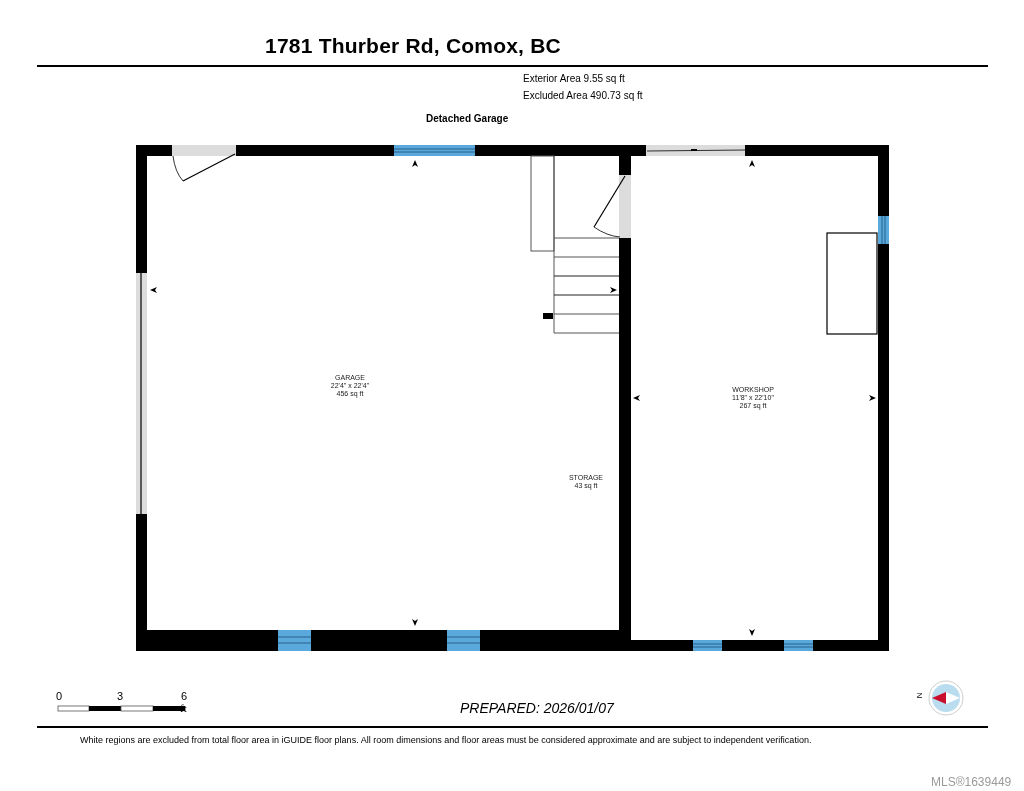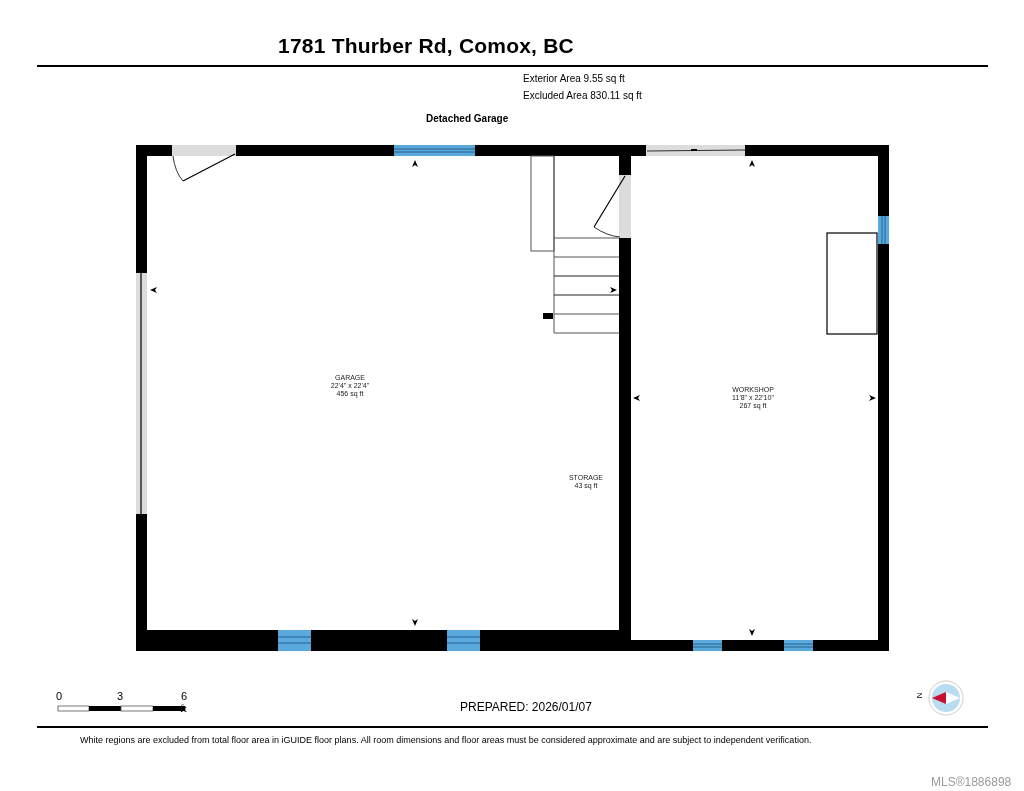--- a/index.html
+++ b/index.html
@@ -1,38 +1,38 @@
 <!DOCTYPE html>
 <html><head>
   <meta charset="utf-8">
   <style>
     html, body { margin: 0; padding: 0; background: #ffffff; }
     body { width: 1024px; height: 791px; position: relative; overflow: hidden; font-family: "Liberation Sans", sans-serif; color: #000; }
-    .title { position: absolute; left: 16px; top: 34px; width: 820px; text-align: center; font-size: 21px; font-weight: bold; letter-spacing: 0.2px; }
+    .title { position: absolute; left: 3px; top: 34px; width: 820px; text-align: center; font-size: 21px; font-weight: bold; letter-spacing: 0.2px; }
     .rule-top { position: absolute; left: 37px; top: 65px; width: 951px; height: 2px; background: #000; }
     .meta-label { position: absolute; left: 426px; top: 73px; font-size: 10px; font-weight: bold; margin-top: 40px; }
     .meta-line1 { position: absolute; left: 523px; top: 73px; font-size: 10px; }
     .meta-line2 { position: absolute; left: 523px; top: 90px; font-size: 10px; }
     svg.plan { position: absolute; left: 0; top: 0; }
     .room-label { position: absolute; text-align: center; font-size: 7px; line-height: 8px; color: #222; }
     .scale-num { position: absolute; font-size: 11px; }
-    .prepared { position: absolute; left: 460px; top: 700px; font-size: 12px; }
+    .prepared { position: absolute; left: 460px; top: 700px; font-size: 14px; font-style: italic; }
     .rule-bottom { position: absolute; left: 37px; top: 726px; width: 951px; height: 2px; background: #000; }
     .disclaimer { position: absolute; left: 40px; top: 735px; font-size: 9px; margin-left: 40px; }
     .mls { position: absolute; left: 931px; top: 775px; font-size: 12px; color: #9a9a9a; }
   </style>
 </head>
 <body>
 
 <div class="title">1781 Thurber Rd, Comox, BC</div>
 <div class="rule-top"></div>
 
 <div class="meta-label">Detached Garage</div>
 <div class="meta-line1">Exterior Area 9.55 sq ft</div>
-<div class="meta-line2">Excluded Area 830.11 sq ft</div>
+<div class="meta-line2">Excluded Area 490.73 sq ft</div>
 
 <svg class="plan" width="1024" height="791" viewBox="0 0 1024 791">
 
   <g fill="#000">
 
     <rect x="136" y="145" width="498" height="11"></rect>
 
     <rect x="620" y="145" width="269" height="11"></rect>
 
     <rect x="136" y="145" width="11" height="506"></rect>
@@ -157,13 +157,13 @@
 <div class="scale-num" style="left:56px; top:690px;">0</div>
 <div class="scale-num" style="left:117px; top:690px;">3</div>
 <div class="scale-num" style="left:181px; top:690px;">6</div>
 <div class="scale-num" style="left:180px; top:702px;font-family:Liberation Serif, serif;">ft</div>
 
 <div style="position:absolute; left:917px; top:691px; font-size:8px; transform: rotate(90deg);">N</div>
 
 <div class="prepared">PREPARED: 2026/01/07</div>
 <div class="rule-bottom"></div>
 <div class="disclaimer">White regions are excluded from total floor area in iGUIDE floor plans. All room dimensions and floor areas must be considered approximate and are subject to independent verification.</div>
-<div class="mls">MLS®1886898</div>
+<div class="mls">MLS®1639449</div>
 
 </body></html>

